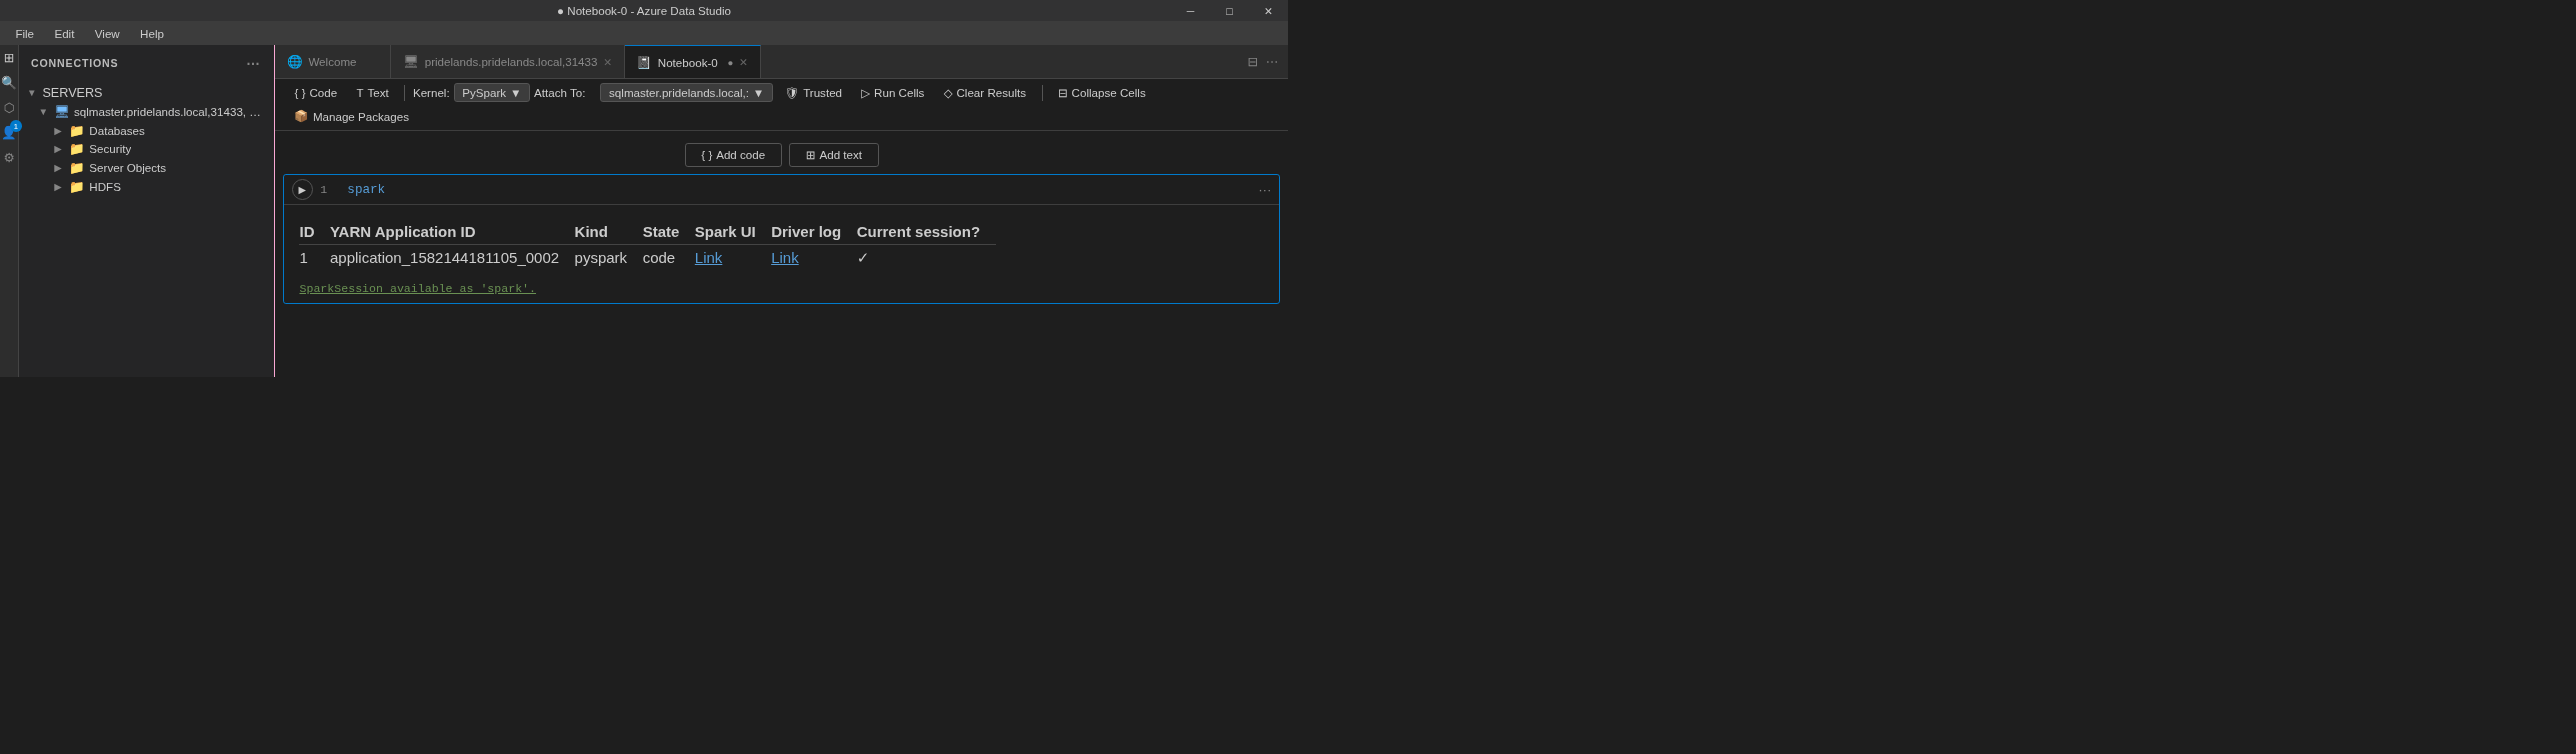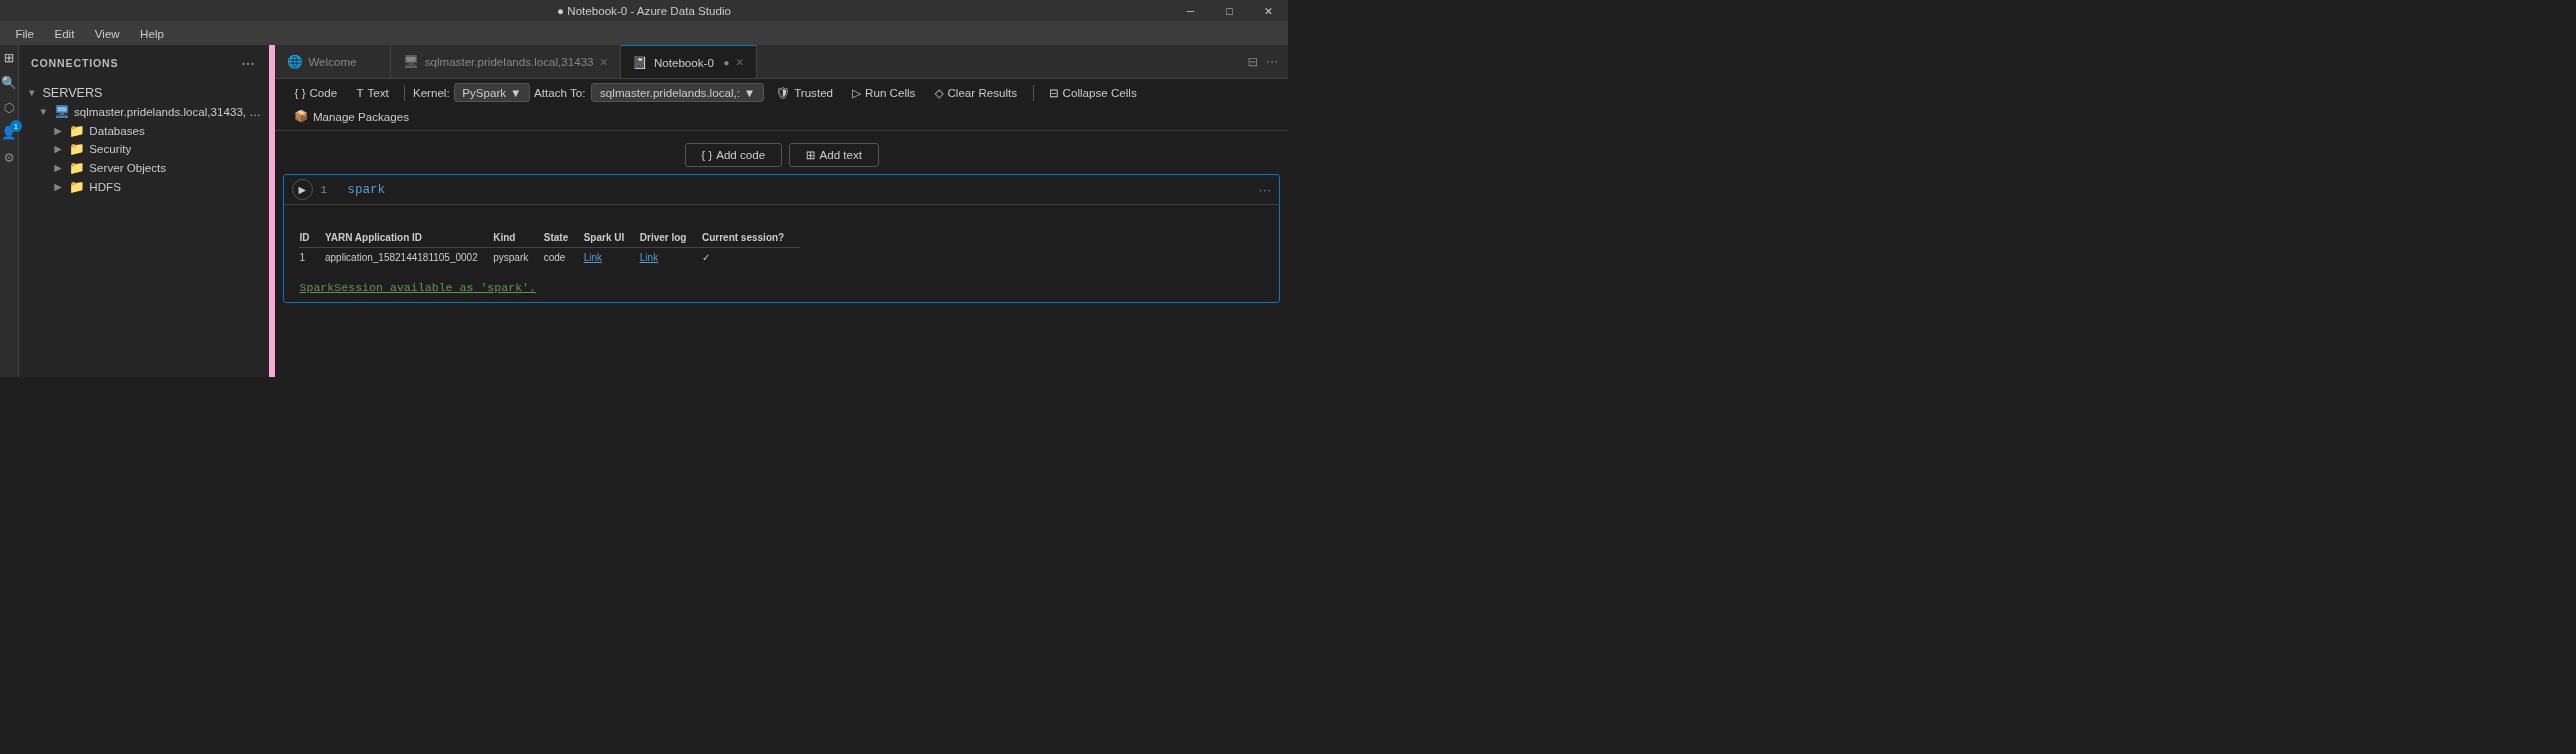--- a/index.html
+++ b/index.html
@@ -100,21 +100,21 @@
       border-radius: 50%;
       display: flex;
       align-items: center;
       justify-content: center;
     }
 
     
     .sidebar {
       width: 256px;
       background: #252526;
-      border-right: 6px solid #f9a8d4;
+      border-right: 1px solid #f9a8d4;
       display: flex;
       flex-direction: column;
     }
     .sidebar-header {
       padding: 7.7px 11.6px;
       display: flex;
       align-items: center;
       justify-content: space-between;
       font-size: 10.6px;
       font-weight: 600;
@@ -271,21 +271,21 @@
       background: #3c3c3c;
       border: 1px solid #555;
       border-radius: 2.9px;
       cursor: pointer;
       font-size: 11.6px;
       color: #cccccc;
     }
     .attach-selector {
       display: flex;
       align-items: center;
-      gap: 6px;
+      gap: 15px;
       font-size: 11.6px;
       color: #cccccc;
     }
     .attach-dropdown {
       display: flex;
       align-items: center;
       gap: 3.9px;
       padding: 1.9px 7.7px;
       background: #3c3c3c;
       border: 1px solid #555;
@@ -387,22 +387,22 @@
       color: #cccccc;
     }
     .output-status {
       color: #6a9153;
       margin-bottom: 7.7px;
     }
 
     
     .output-table {
       border-collapse: collapse;
-      margin: 15px 0;
-      font-size: 10px;
+      margin: 6px 0;
+      font-size: 15px;
       font-family: 'Segoe UI', Tahoma, Geneva, Verdana, sans-serif;
     }
     .output-table th {
       color: #cccccc;
       padding: 3.9px 15.5px 3.9px 0;
       font-weight: 600;
       text-align: left;
       border-bottom: 1px solid #444;
     }
     .output-table td {
@@ -507,21 +507,21 @@
 
   <div class="main-content">
 
     <div class="tab-bar">
       <div class="tab">
         <span class="tab-icon">🌐</span>
         <span>Welcome</span>
       </div>
       <div class="tab">
         <span class="tab-icon">🖥</span>
-        <span>sqlmaster.pridelands.local,31433</span>
+        <span>pridelands.pridelands.local,31433</span>
         <span class="tab-close">✕</span>
       </div>
       <div class="tab active">
         <span class="tab-icon">📓</span>
         <span>Notebook-0</span>
         <span style="margin-left:3.9px;font-size:9.7px;color:#888;">●</span>
         <span class="tab-close">✕</span>
       </div>
       <div class="tab-actions">
         <span class="tab-action-btn">⊟</span>

